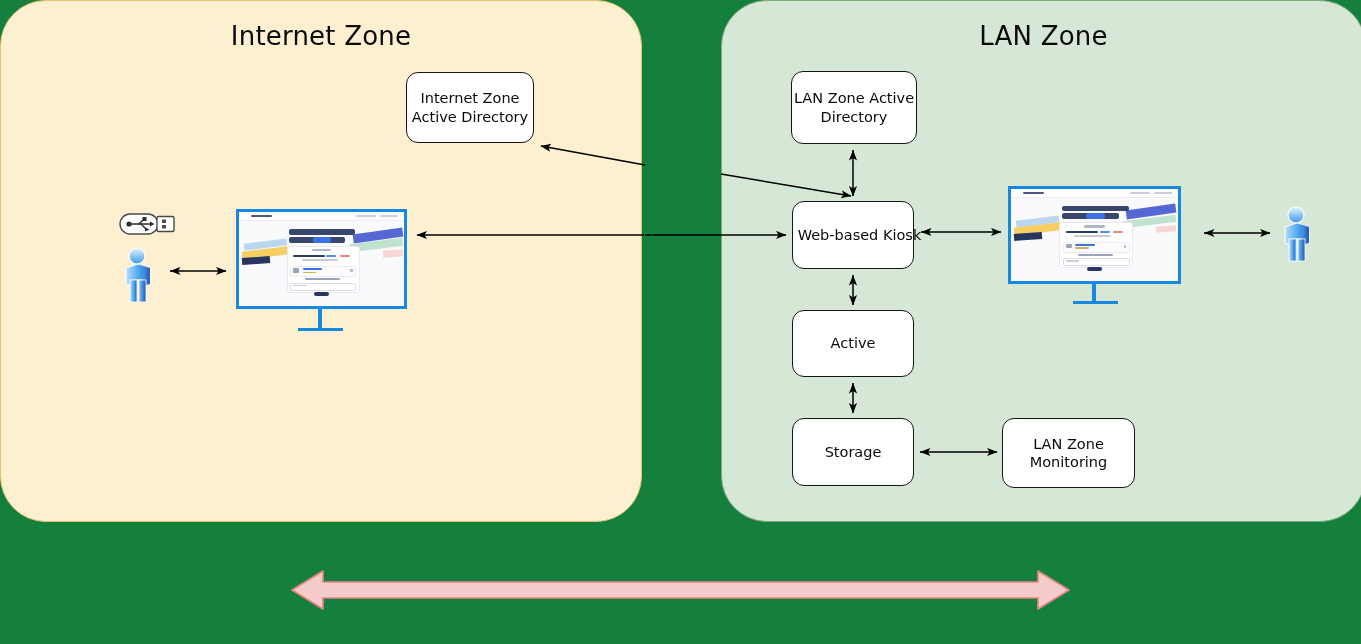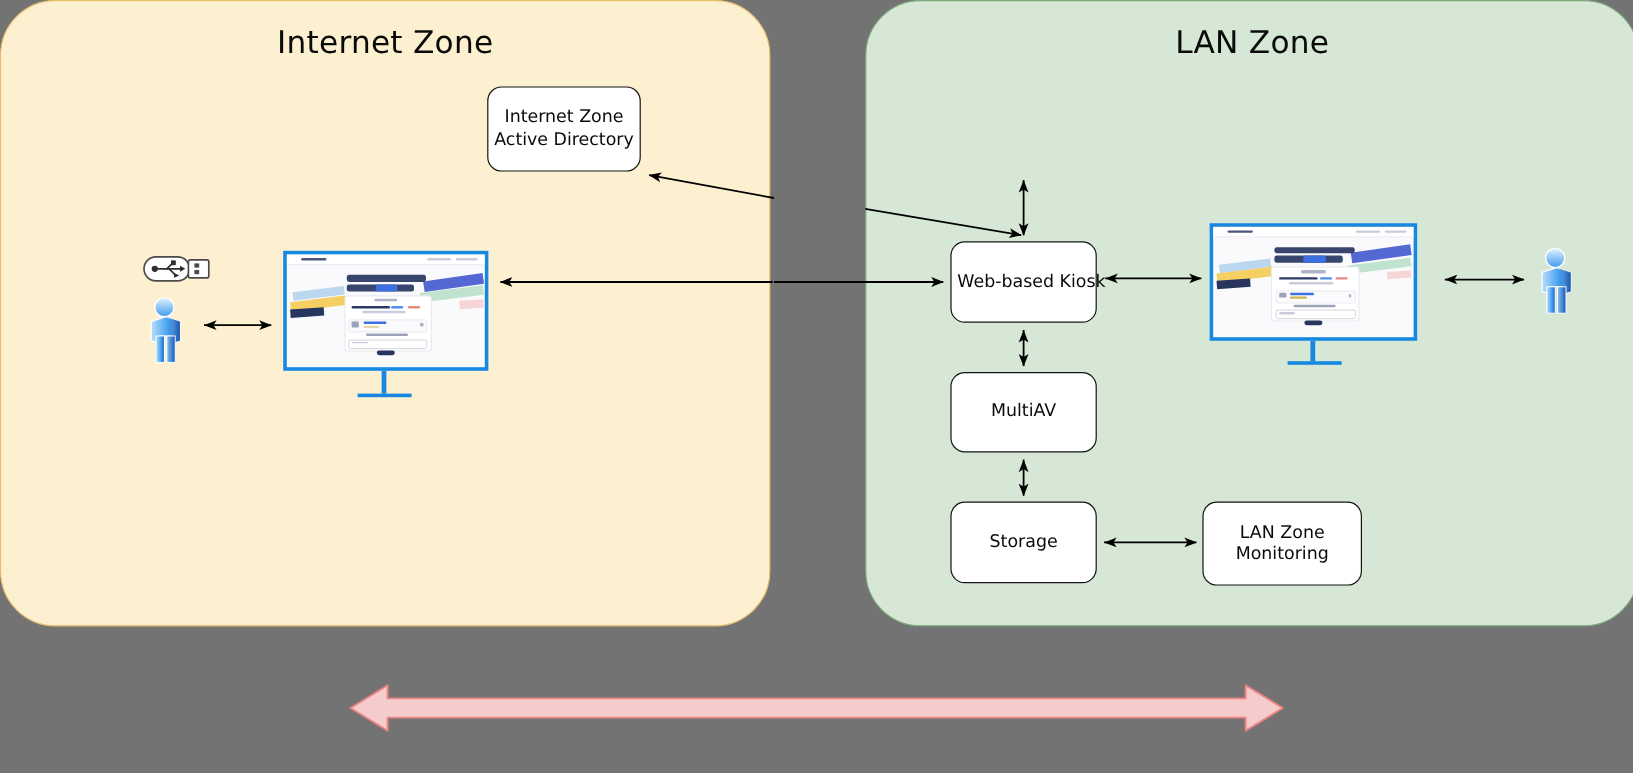--- a/index.html
+++ b/index.html
@@ -10,21 +10,21 @@
   body {
     width: 1361px;
     height: 644px;
     overflow: hidden;
     font-family: "DejaVu Sans", "Liberation Sans", sans-serif;
   }
   #canvas {
     position: relative;
     width: 1361px;
     height: 644px;
-    background: #737373;
+    background: #15803d;
   }
 
   
   .zone {
     position: absolute;
     box-sizing: border-box;
     border-radius: 46px;
   }
   .zone-title {
     position: absolute;
@@ -169,27 +169,31 @@
 
   <div class="zone" id="lan-zone">
     <div class="zone-title" style="top:20px;">LAN Zone</div>
   </div>
 
   <div class="node" id="n-iad" style="left:406px; top:72px; width:128px; height:71px;">
     <span>Internet Zone
 Active Directory</span>
   </div>
 
+  <div class="node" id="n-lad" style="left:791px; top:71px; width:126px; height:73px;">
+    <span>LAN Zone Active
+Directory</span>
+  </div>
 
   <div class="node overflow" id="n-kiosk" style="left:792px; top:201px; width:122px; height:68px;">
     <span>Web-based Kiosk</span>
   </div>
 
   <div class="node" id="n-multiav" style="left:792px; top:310px; width:122px; height:67px;">
-    <span>MultiAV</span>
+    <span>Active</span>
   </div>
 
   <div class="node" id="n-storage" style="left:792px; top:418px; width:122px; height:68px;">
     <span>Storage</span>
   </div>
 
   <div class="node" id="n-lanmon" style="left:1002px; top:418px; width:133px; height:70px;">
     <span>LAN Zone
 Monitoring</span>
   </div>

